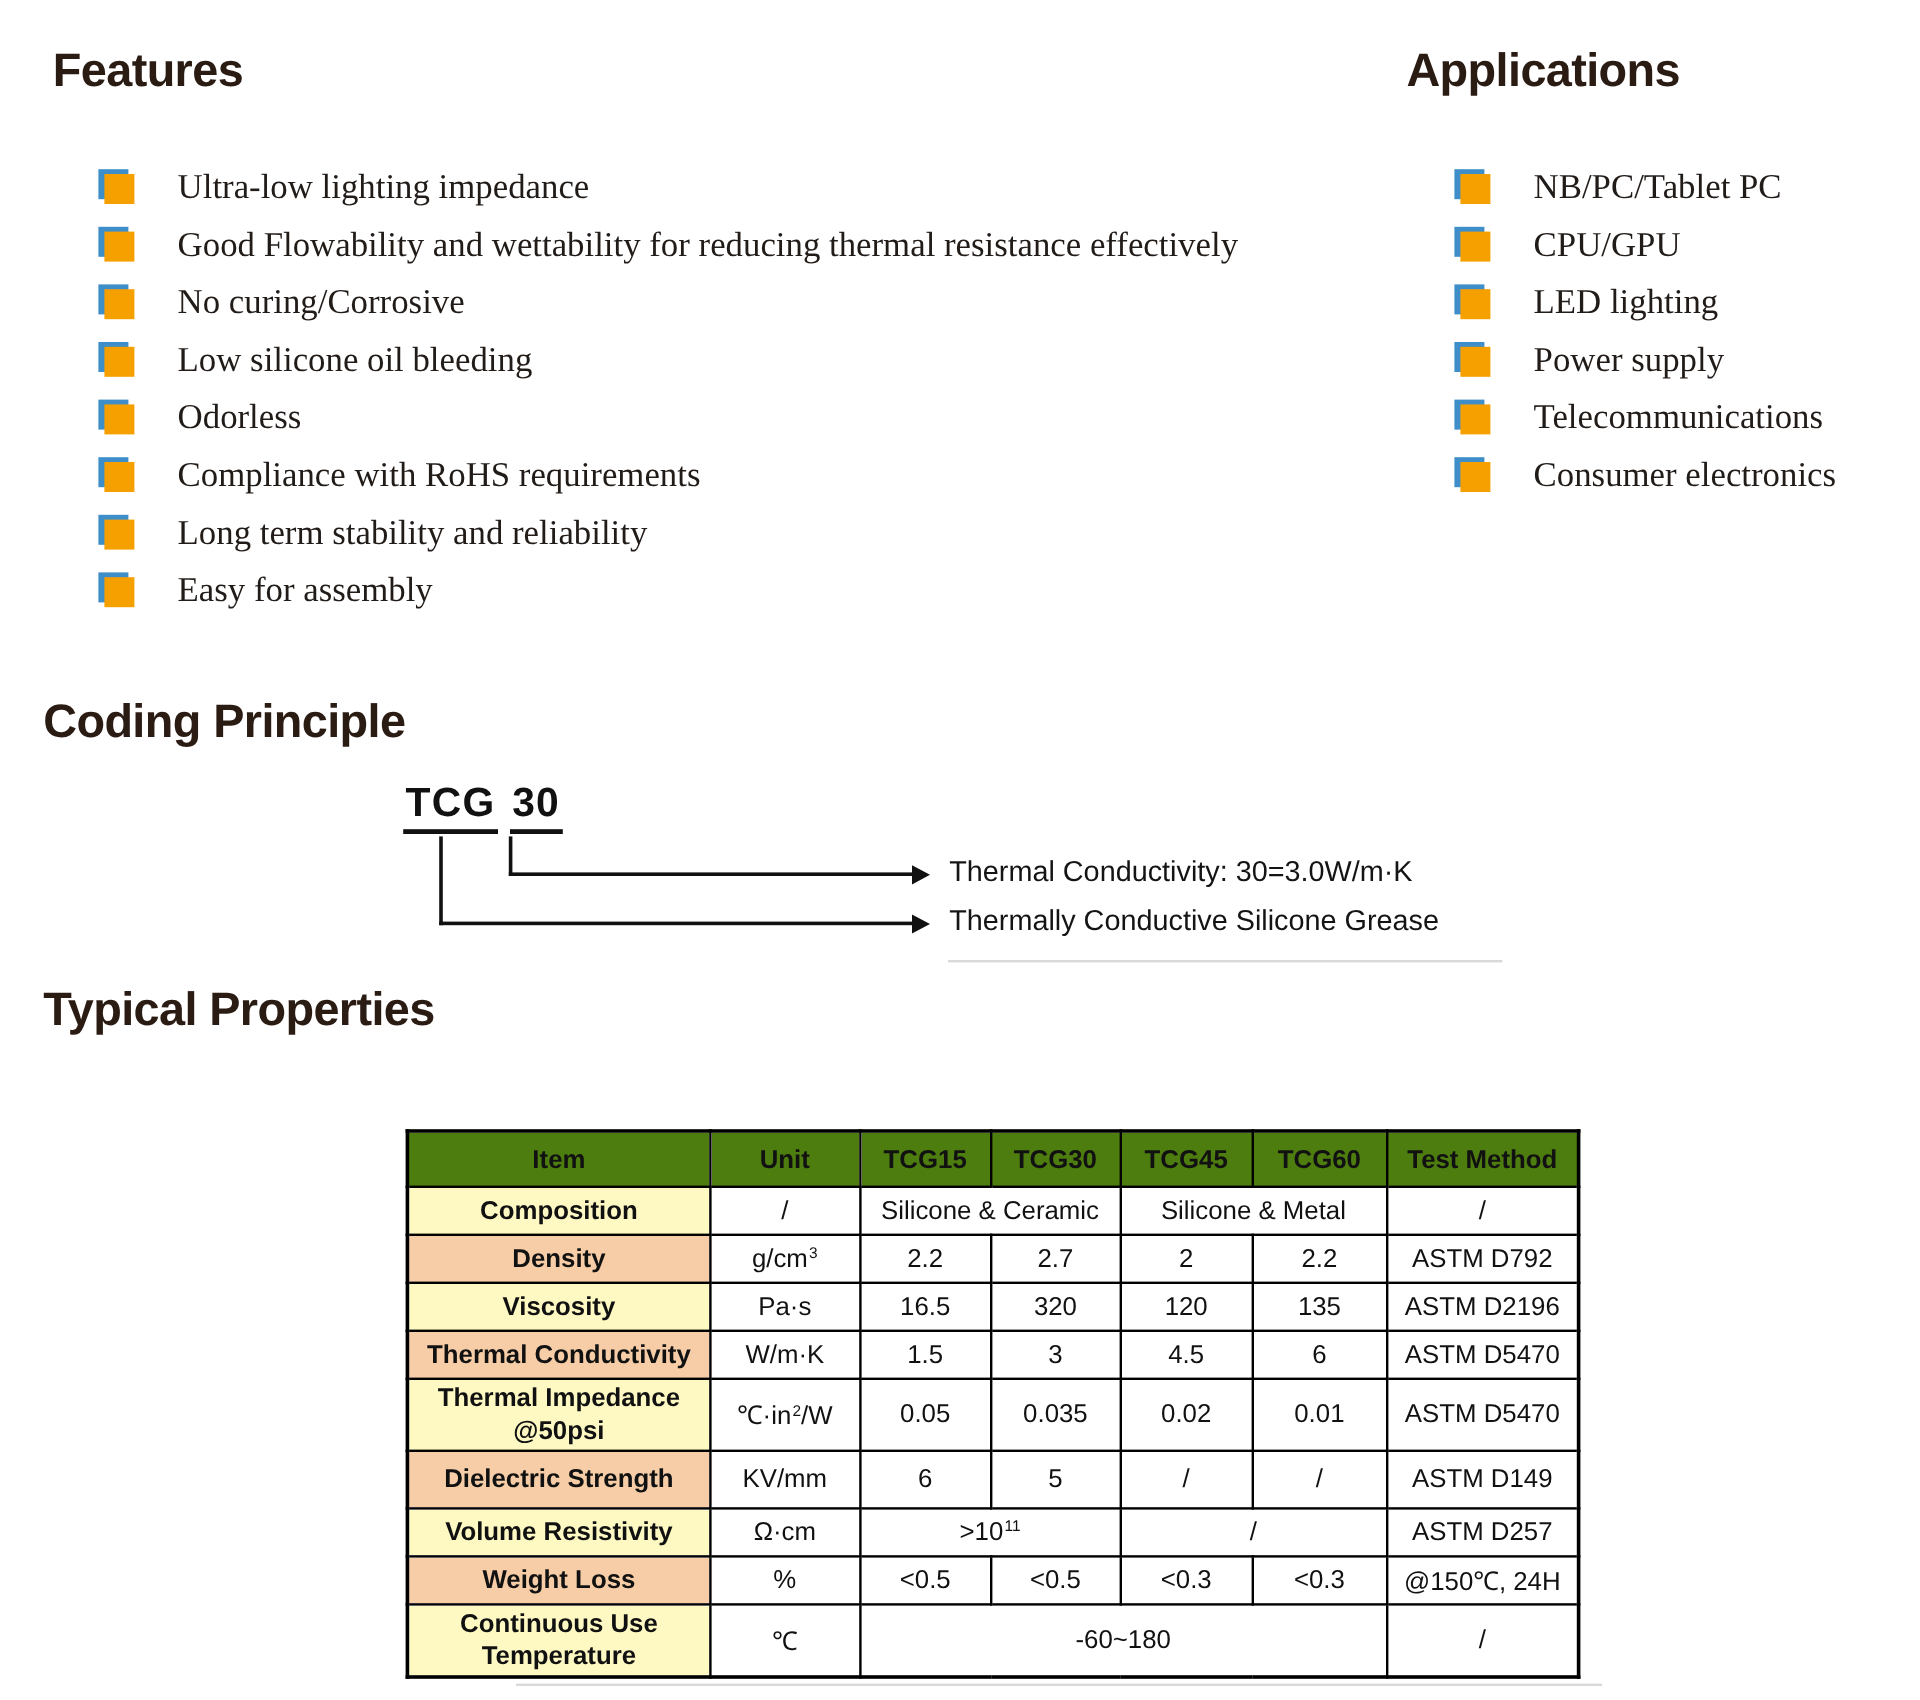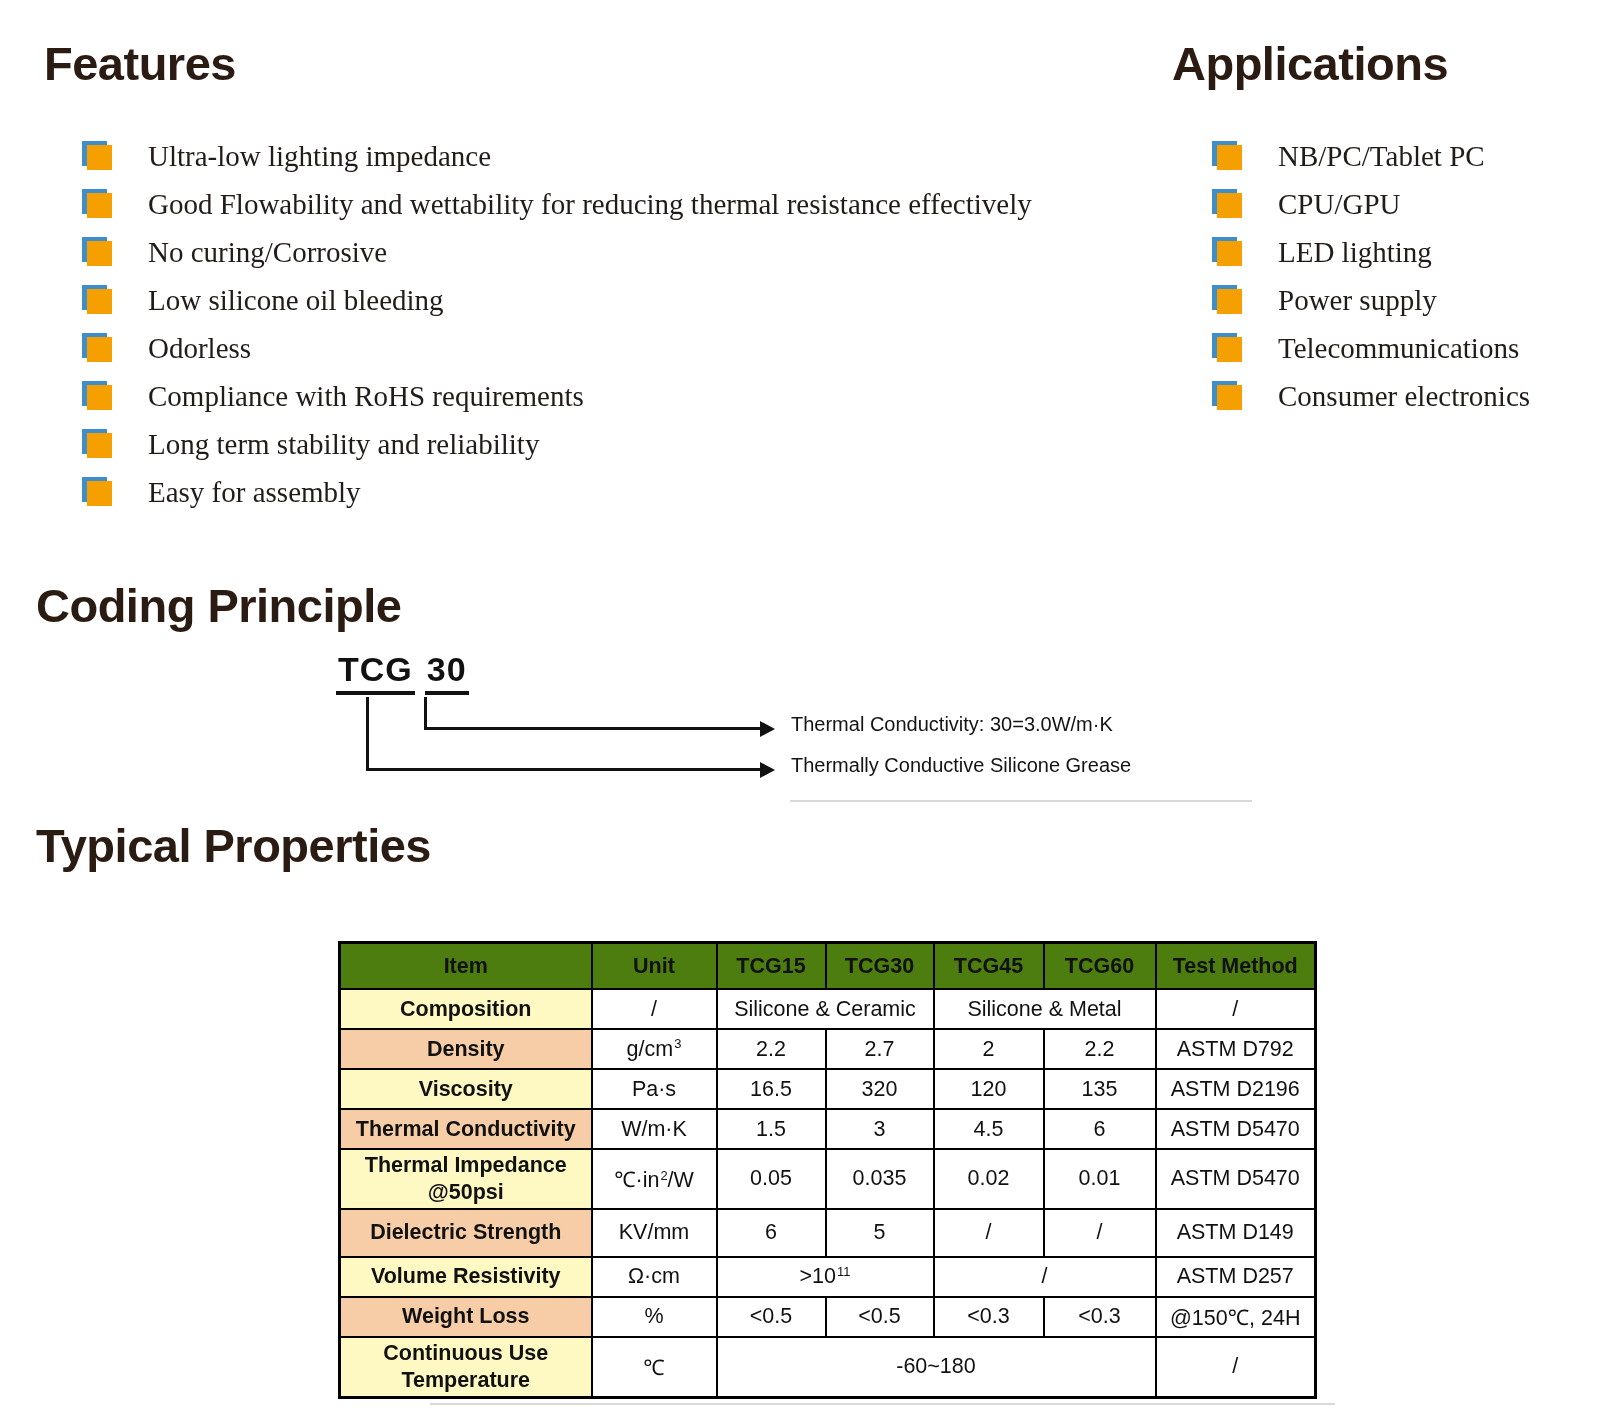--- a/index.html
+++ b/index.html
@@ -1,38 +1,38 @@
 <!DOCTYPE html>
 <html><head>
 <meta charset="utf-8">
 <style>
   html,body{margin:0;padding:0;background:#ffffff;}
   #page{position:relative;width:1600px;height:1417px;background:#ffffff;overflow:hidden;
         font-family:"Liberation Sans",sans-serif;color:#1c1713;}
 
   .section-title{position:absolute;font-family:"Liberation Sans",sans-serif;
-        font-weight:bold;font-size:47px;letter-spacing:-0.5px;color:#2a1b13;line-height:1;}
+        font-weight:bold;font-size:39px;letter-spacing:-0.5px;color:#2a1b13;line-height:1;}
 
   
   .blist{position:absolute;list-style:none;margin:0;padding:0;}
   .blist li{display:flex;align-items:center;height:48px;}
   .bullet{position:relative;width:30px;height:30px;flex:0 0 30px;margin-right:36px;}
   .bullet .bq{position:absolute;left:0;top:0;width:25px;height:25px;}
   .bullet .blue{left:0;top:0;background:#3d8ec9;}
   .bullet .orange{left:5px;top:4px;background:#f6a000;}
   .bitem-text{font-family:"Liberation Serif","DejaVu Serif",serif;font-size:29px;color:#221c19;white-space:nowrap;}
 
   
   .code-text{position:absolute;left:336px;top:650px;font-weight:bold;font-size:34px;color:#111;letter-spacing:1px;text-align:center;}
   .code-text span{display:inline-block;border-bottom:4px solid #111;padding:0 2px 2px 2px;}
   .code-text .gap{display:inline-block;border-bottom:none;width:6px;}
   .dline{position:absolute;background:#111;}
   .arrow-right{position:absolute;width:0;height:0;border-top:8px solid transparent;
         border-bottom:8px solid transparent;border-left:15px solid #111;}
-  .dlabel{position:absolute;font-size:20px;color:#141414;white-space:nowrap;}
+  .dlabel{position:absolute;font-size:24px;color:#141414;white-space:nowrap;}
   .faint-rule{position:absolute;background:#d9d9d9;}
 
   
   #props-table{position:absolute;left:338px;top:941px;border-collapse:collapse;
         table-layout:fixed;width:976px;}
   #props-table th,#props-table td{border:2px solid #000;text-align:center;vertical-align:middle;
         font-size:21.5px;color:#111;padding:2px 4px;overflow:hidden;}
   #props-table{border:3px solid #000;}
   #props-table th{background:#4d7c0f;font-weight:bold;height:40px;}
   #props-table td.item-cell{font-weight:bold;white-space:pre-line;line-height:1.25;}

